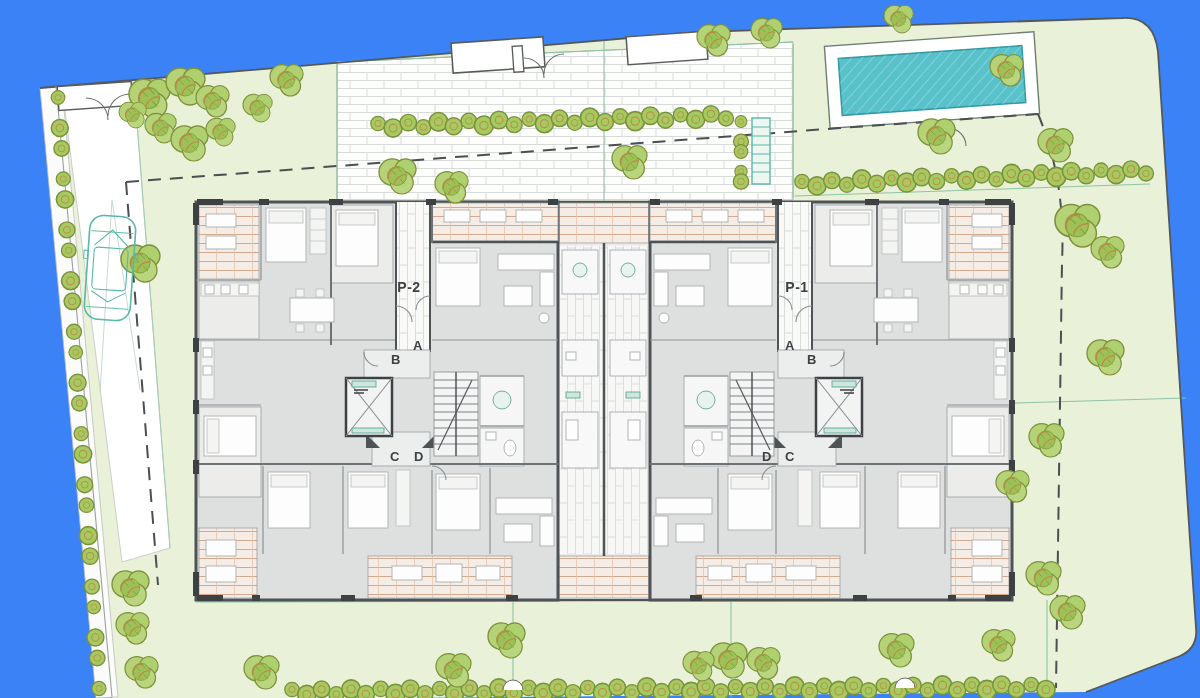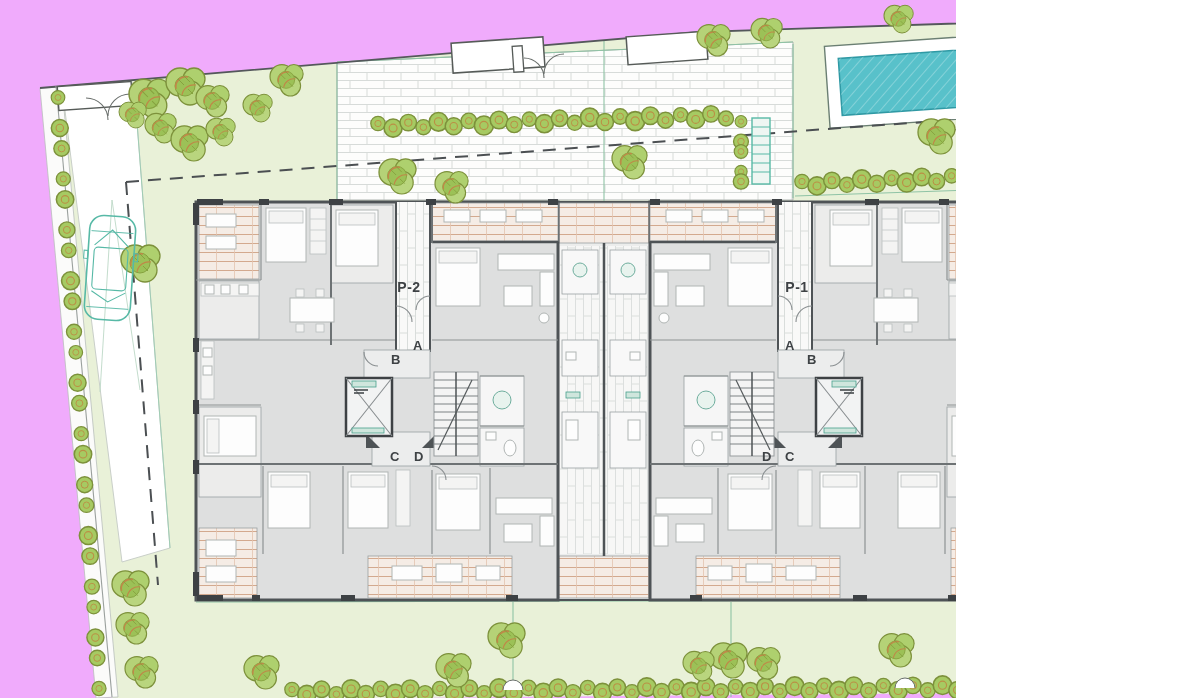--- a/index.html
+++ b/index.html
@@ -1,16 +1,16 @@
 <!DOCTYPE html>
 <html><head>
 <meta charset="utf-8">
 <style>
   html,body{margin:0;padding:0;background:#ffffff;}
-  #stage{position:relative;width:956px;height:698px;background:#f0abfc;overflow:hidden;}
+  #stage{position:relative;width:1200px;height:698px;background:#3b82f6;overflow:hidden;}
   svg{display:block;}
   .lbl{font-family:"Liberation Sans",sans-serif;fill:#3e4245;font-weight:600;letter-spacing:.5px;}
   .lbl.bold{font-weight:700;}
   .wallthin{stroke:#8e9394;stroke-width:1.2;fill:none;}
   .wallmid{stroke:#6d7274;stroke-width:2;fill:none;}
   .furn{fill:#fdfdfd;stroke:#b0b5b4;stroke-width:1;}
   .furn2{fill:#f4f4f3;stroke:#b9bebd;stroke-width:0.8;}
   .arc{stroke:#8a8f91;stroke-width:1.1;fill:none;}
 </style>
 </head>

